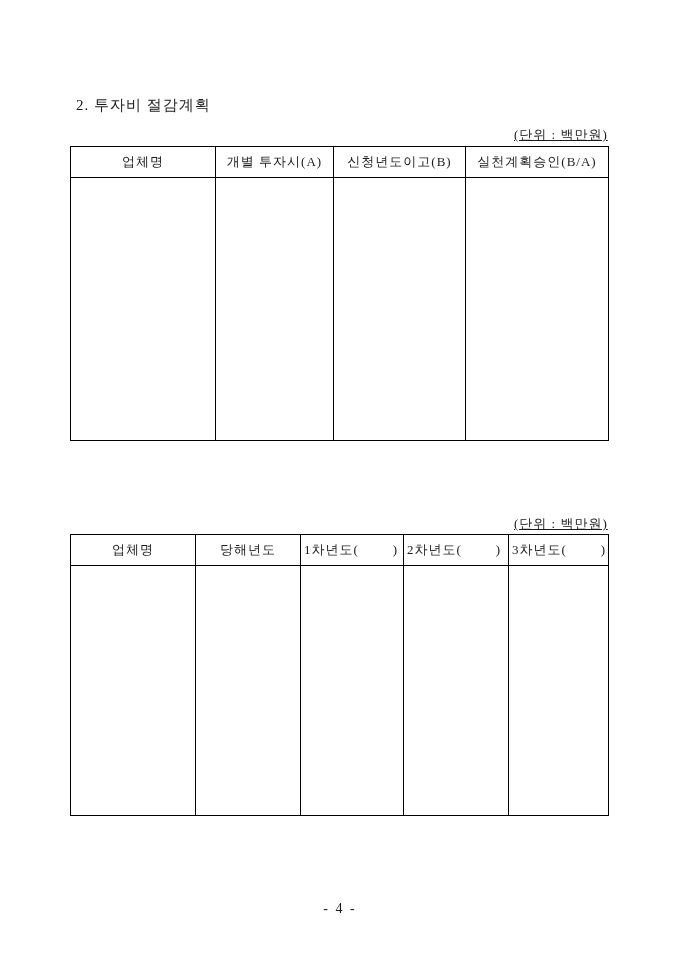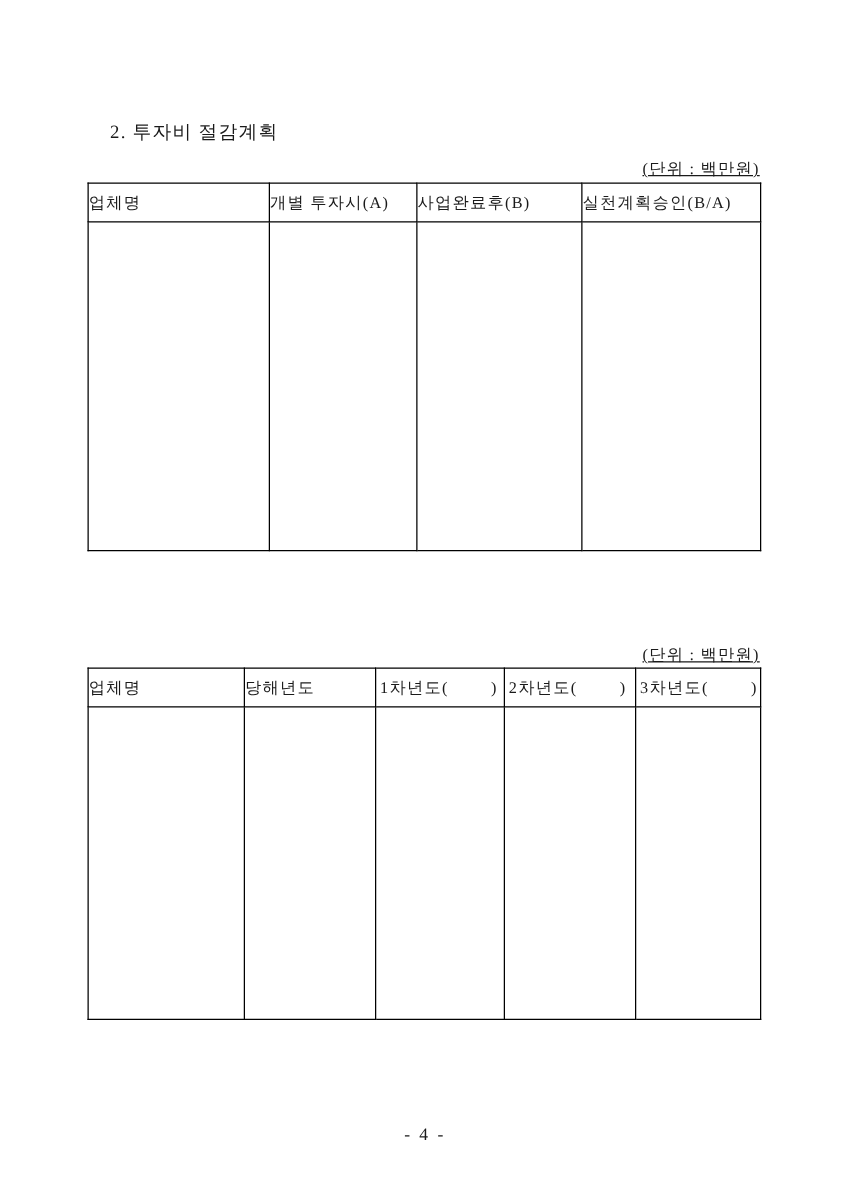--- a/index.html
+++ b/index.html
@@ -35,21 +35,21 @@
   table.doc-table th,
   table.doc-table td {
     border: 1px solid #000000;
     font-weight: normal;
     font-size: 13px;
     letter-spacing: 1px;
     overflow: hidden;
   }
   table.doc-table th {
     height: 31px;
-    text-align: left;
+    text-align: center;
     vertical-align: middle;
     white-space: pre;
   }
   table.doc-table th.left {
     text-align: left;
     padding-left: 3px;
   }
   table.doc-table td {
     vertical-align: top;
   }
@@ -66,36 +66,36 @@
     text-align: center;
     font-size: 14px;
     letter-spacing: 2px;
   }
 </style>
 </head>
 <body>
 
 <div class="page">
 
-  <div class="section-title" style="left:88px; top:96px;">2. 투자비 절감계획</div>
+  <div class="section-title" style="left:76px; top:96px;">2. 투자비 절감계획</div>
 
   <div class="unit-label" style="left:514px; top:126px;">(단위 : 백만원)</div>
 
   <table class="doc-table" style="left:70px; top:146px; width:538px;">
     <colgroup>
       <col style="width:145px;">
       <col style="width:118px;">
       <col style="width:132px;">
       <col style="width:143px;">
     </colgroup>
     <thead>
       <tr>
         <th>업체명</th>
         <th>개별 투자시(A)</th>
-        <th>사업완료후(B)</th>
+        <th>신청년도이고(B)</th>
         <th>실천계획승인(B/A)</th>
       </tr>
     </thead>
     <tbody>
       <tr style="height:263px;">
         <td></td>
         <td></td>
         <td></td>
         <td></td>
       </tr>

